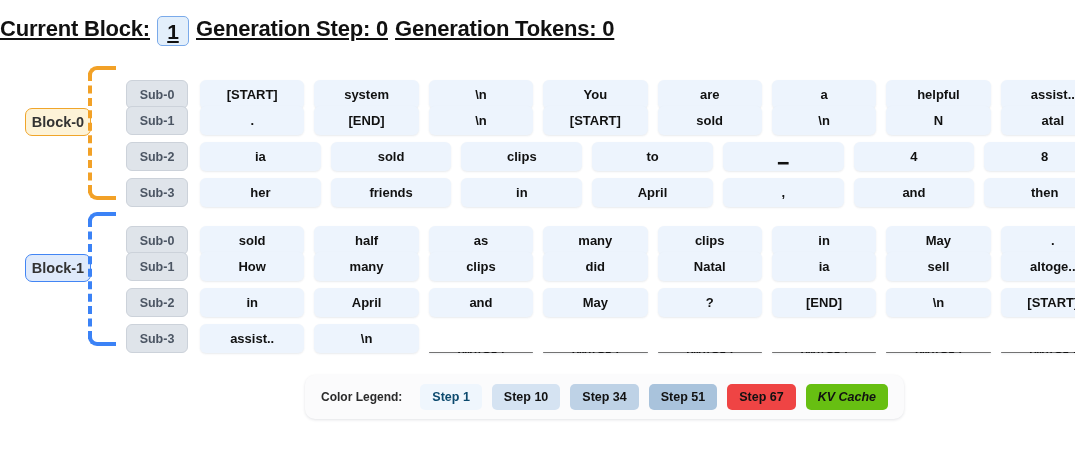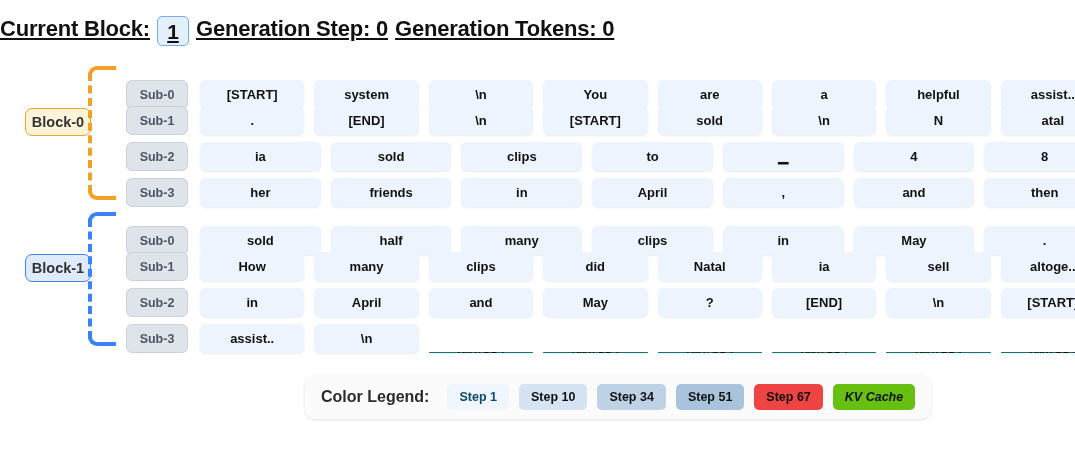--- a/index.html
+++ b/index.html
@@ -186,42 +186,42 @@
     background: #edf4fd;
     border-radius: 6px;
     font-size: 13px;
     font-weight: bold;
     color: #111111;
     box-shadow: 0 1px 2px rgba(35, 55, 90, 0.10);
     overflow: hidden;
     white-space: nowrap;
   }
   .cell.mask {
-    background: #0f766e;
+    background: #737373;
     color: #111111;
     margin-top: 28px;
   }
 
   
   #legend {
     position: absolute;
     left: 305px;
     top: 375px;
     height: 44px;
     display: flex;
     align-items: center;
     gap: 10px;
     padding: 0 16px;
     background: #fbfbfc;
     border-radius: 10px;
     box-shadow: 0 1px 3px rgba(30, 40, 60, 0.13);
     box-sizing: border-box;
   }
   #legend .legend-title {
-    font-size: 16px;
+    font-size: 12px;
     font-weight: bold;
     color: #2b2b2b;
     margin-right: 8px;
     white-space: nowrap;
   }
   .swatch {
     height: 26px;
     min-width: 56px;
     padding: 0 12px;
     display: flex;
@@ -316,20 +316,21 @@
       <div class="bk-arm top"></div>
       <div class="bk-vert"></div>
       <div class="bk-arm bottom"></div>
     </div>
 
     <div class="row r0">
       <div class="sub-badge">Sub-0</div>
       <div class="cells">
         <div class="cell">sold</div>
         <div class="cell">half</div>
+        <div class="cell">as</div>
         <div class="cell">many</div>
         <div class="cell">clips</div>
         <div class="cell">in</div>
         <div class="cell">May</div>
         <div class="cell">.</div>
       </div>
     </div>
 
     <div class="row r1">
       <div class="sub-badge">Sub-1</div>

